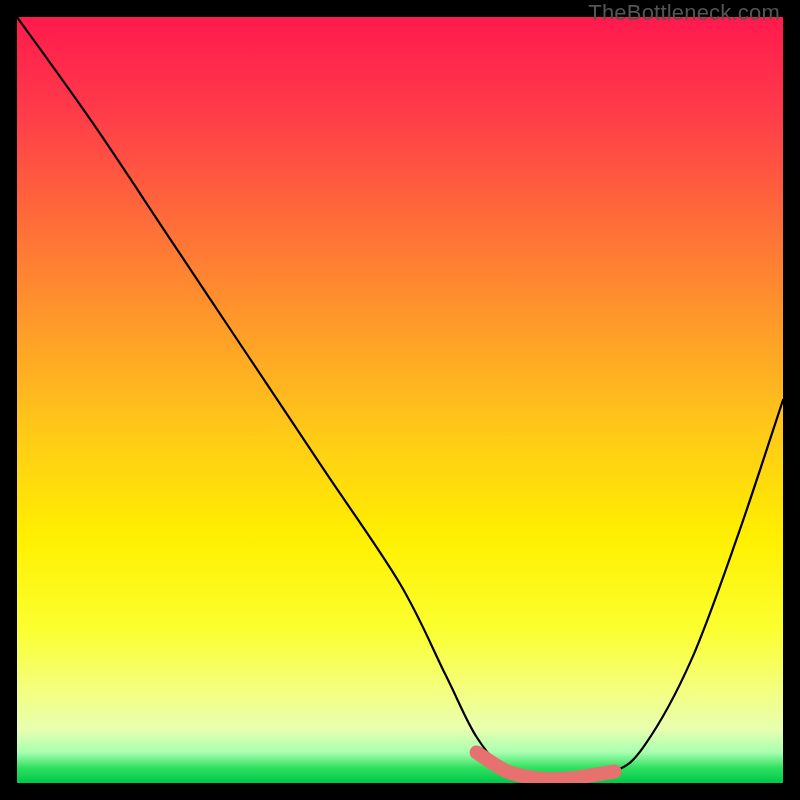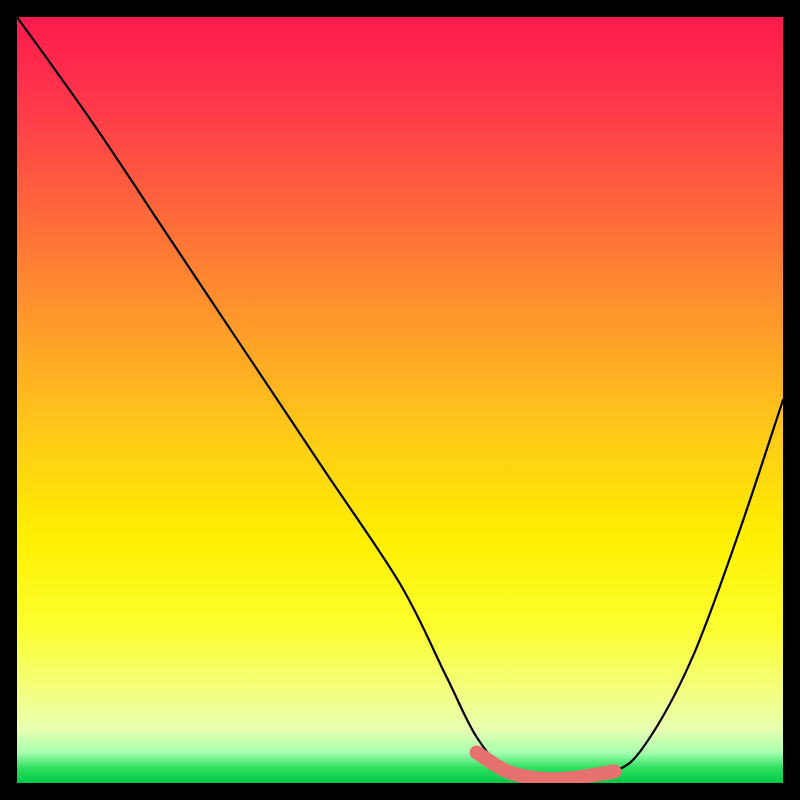--- a/index.html
+++ b/index.html
@@ -58,13 +58,14 @@
 </head>
 <body>
 
 <div class="frame">
   <div class="plot-area">
     <svg viewBox="0 0 766 766">
       <path fill="none" stroke="#000" stroke-width="2.2" stroke-linecap="round" d="M 0.0 0.0 C 12.8 17.9, 51.1 70.2, 76.6 107.2 C 102.1 144.3, 127.7 183.8, 153.2 222.1 C 178.7 260.4, 204.3 298.7, 229.8 337.0 C 255.3 375.3, 280.9 413.6, 306.4 451.9 C 331.9 490.2, 362.6 532.4, 383.0 566.8 C 403.4 601.3, 416.2 633.2, 429.0 658.8 C 441.7 684.3, 449.4 704.1, 459.6 720.0 C 469.8 736.0, 480.0 747.6, 490.2 754.5 C 500.5 761.4, 510.7 760.3, 520.9 761.4 C 531.1 762.6, 538.8 762.6, 551.5 761.4 C 564.3 760.3, 584.7 760.1, 597.5 754.5 C 610.2 748.9, 615.4 746.2, 628.1 727.7 C 640.9 709.2, 658.8 677.9, 674.1 643.4 C 689.4 609.0, 704.7 564.3, 720.0 520.9 C 735.4 477.5, 758.3 406.0, 766.0 383.0"></path>
       <path fill="none" stroke="#e6716f" stroke-width="14" stroke-linecap="round" d="M 459.6 735.4 C 464.7 738.6, 480.0 750.2, 490.2 754.5 C 500.5 758.9, 510.7 760.3, 520.9 761.4 C 531.1 762.6, 538.8 762.6, 551.5 761.4 C 564.3 760.3, 589.8 755.7, 597.5 754.5"></path>
     </svg>
   </div>
+  <div class="watermark">TheBottleneck.com</div>
 </div>
 
 </body></html>

